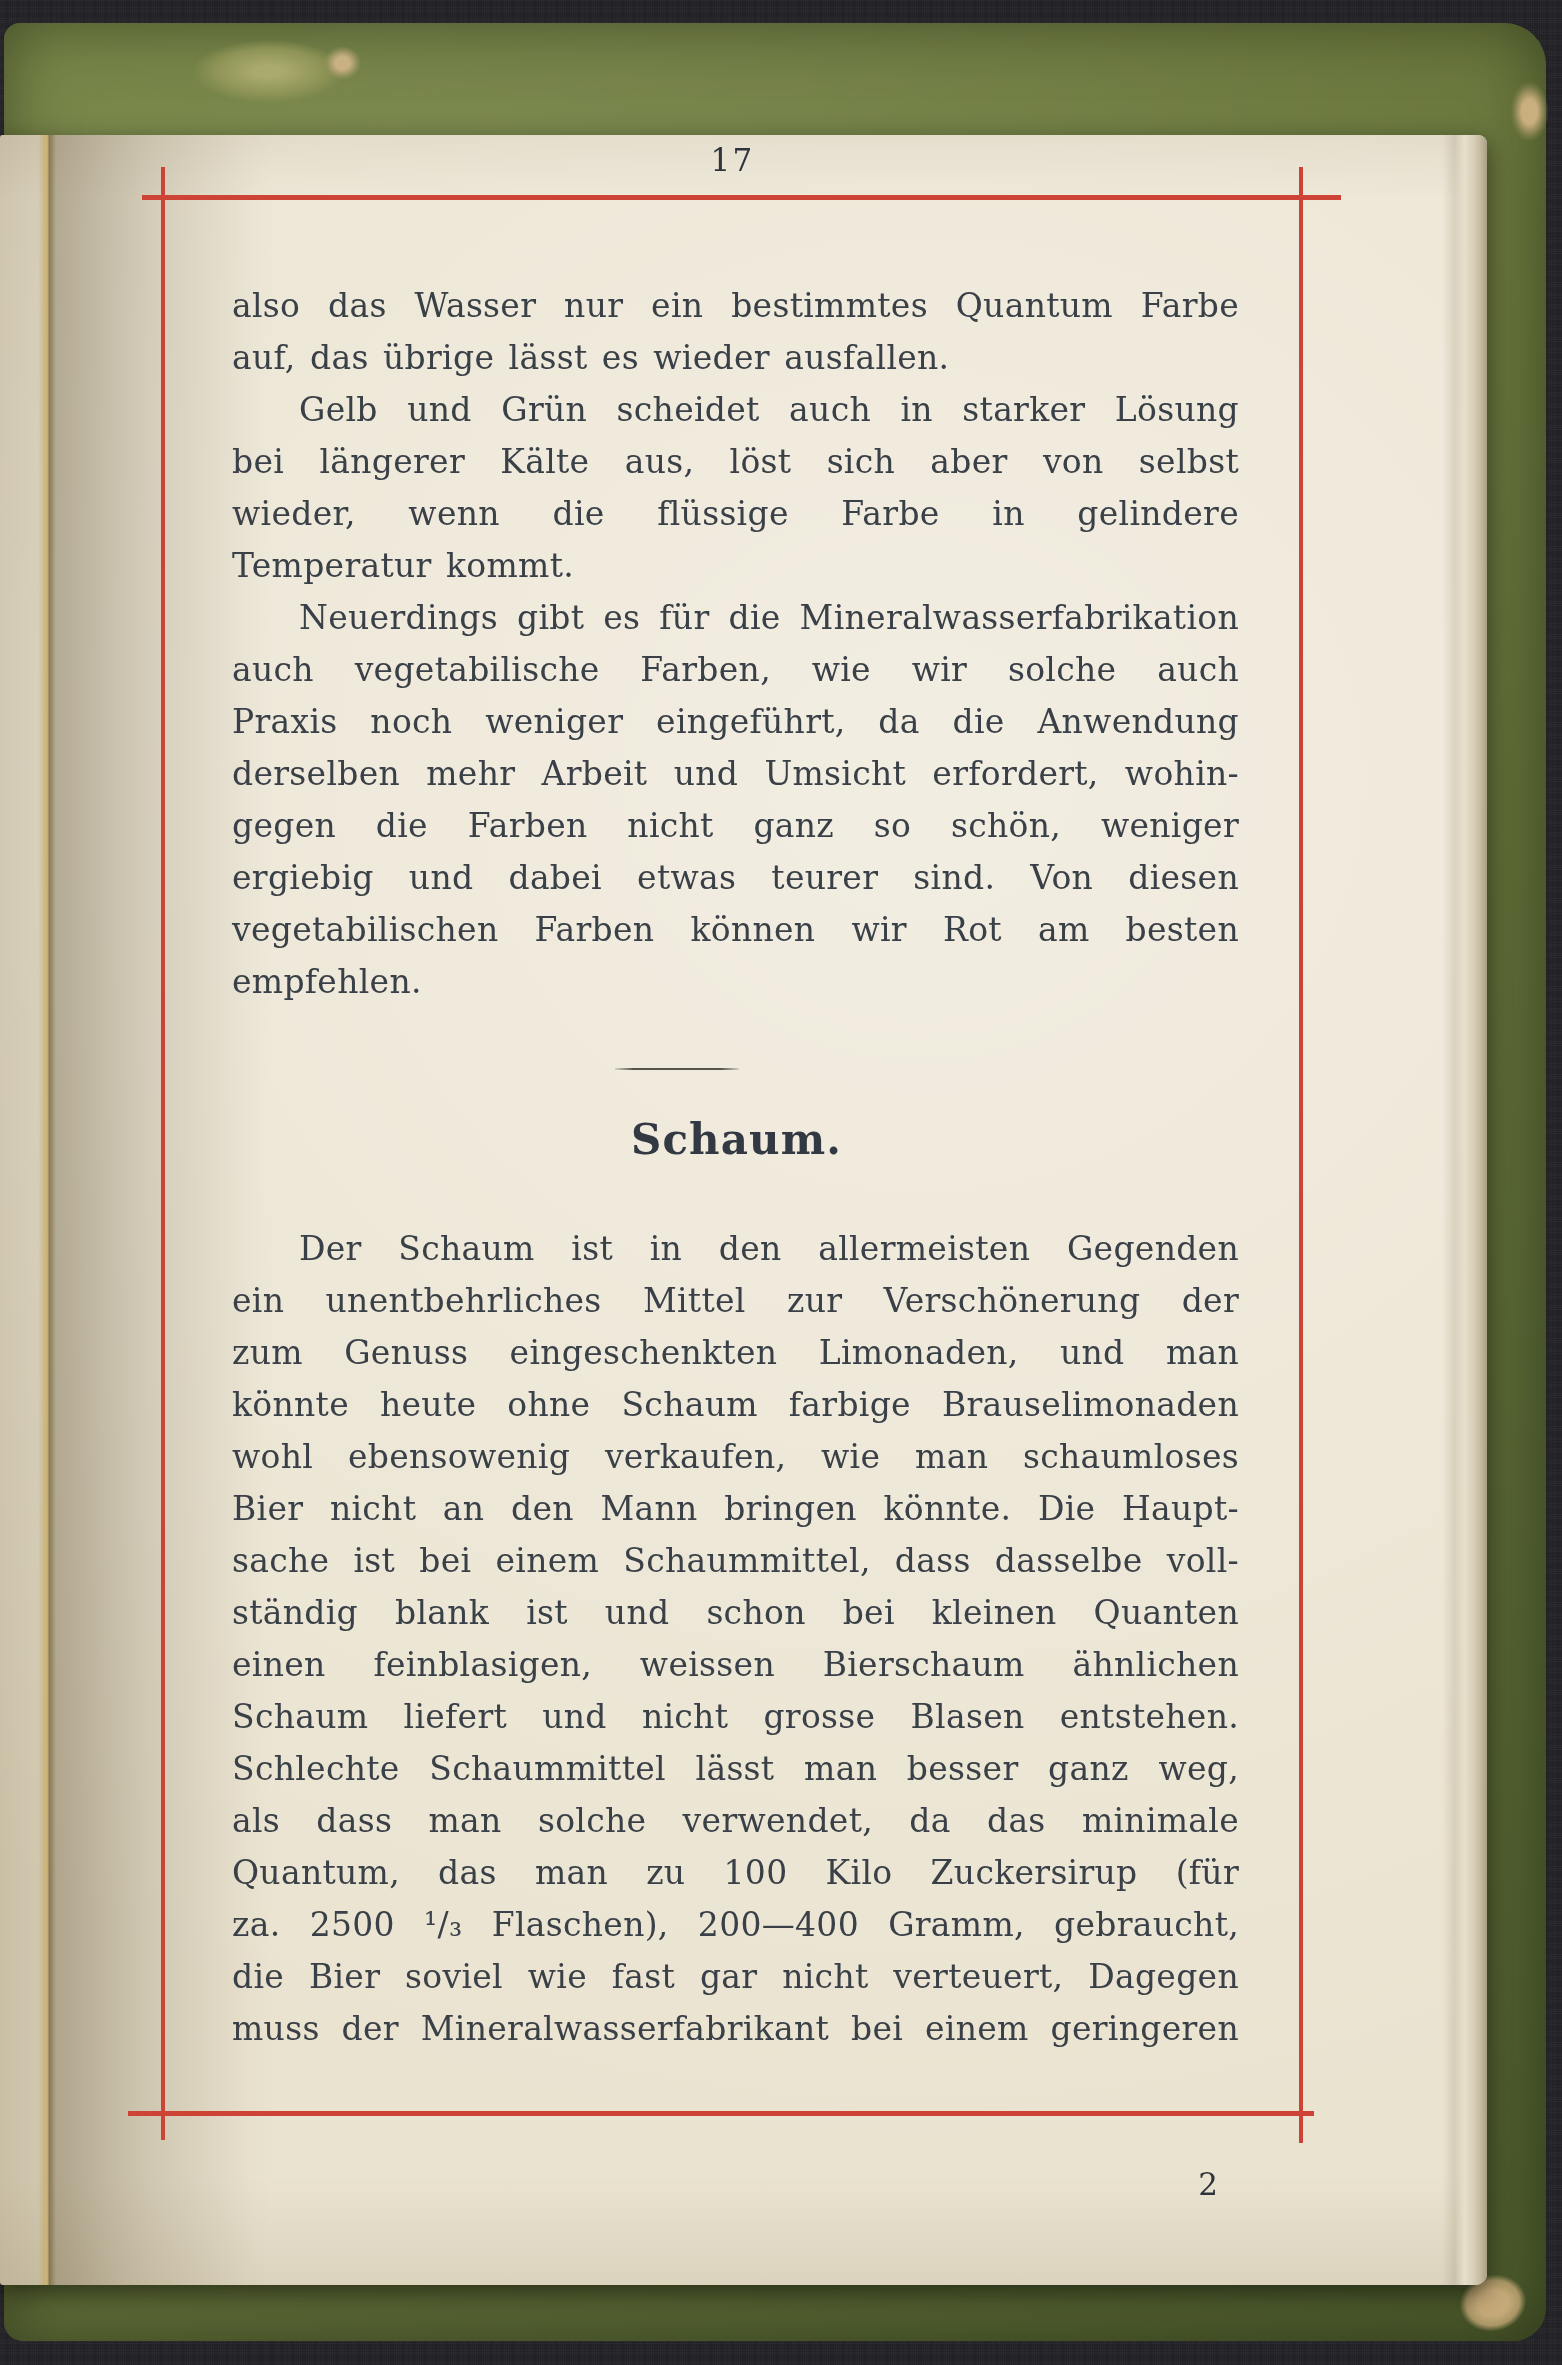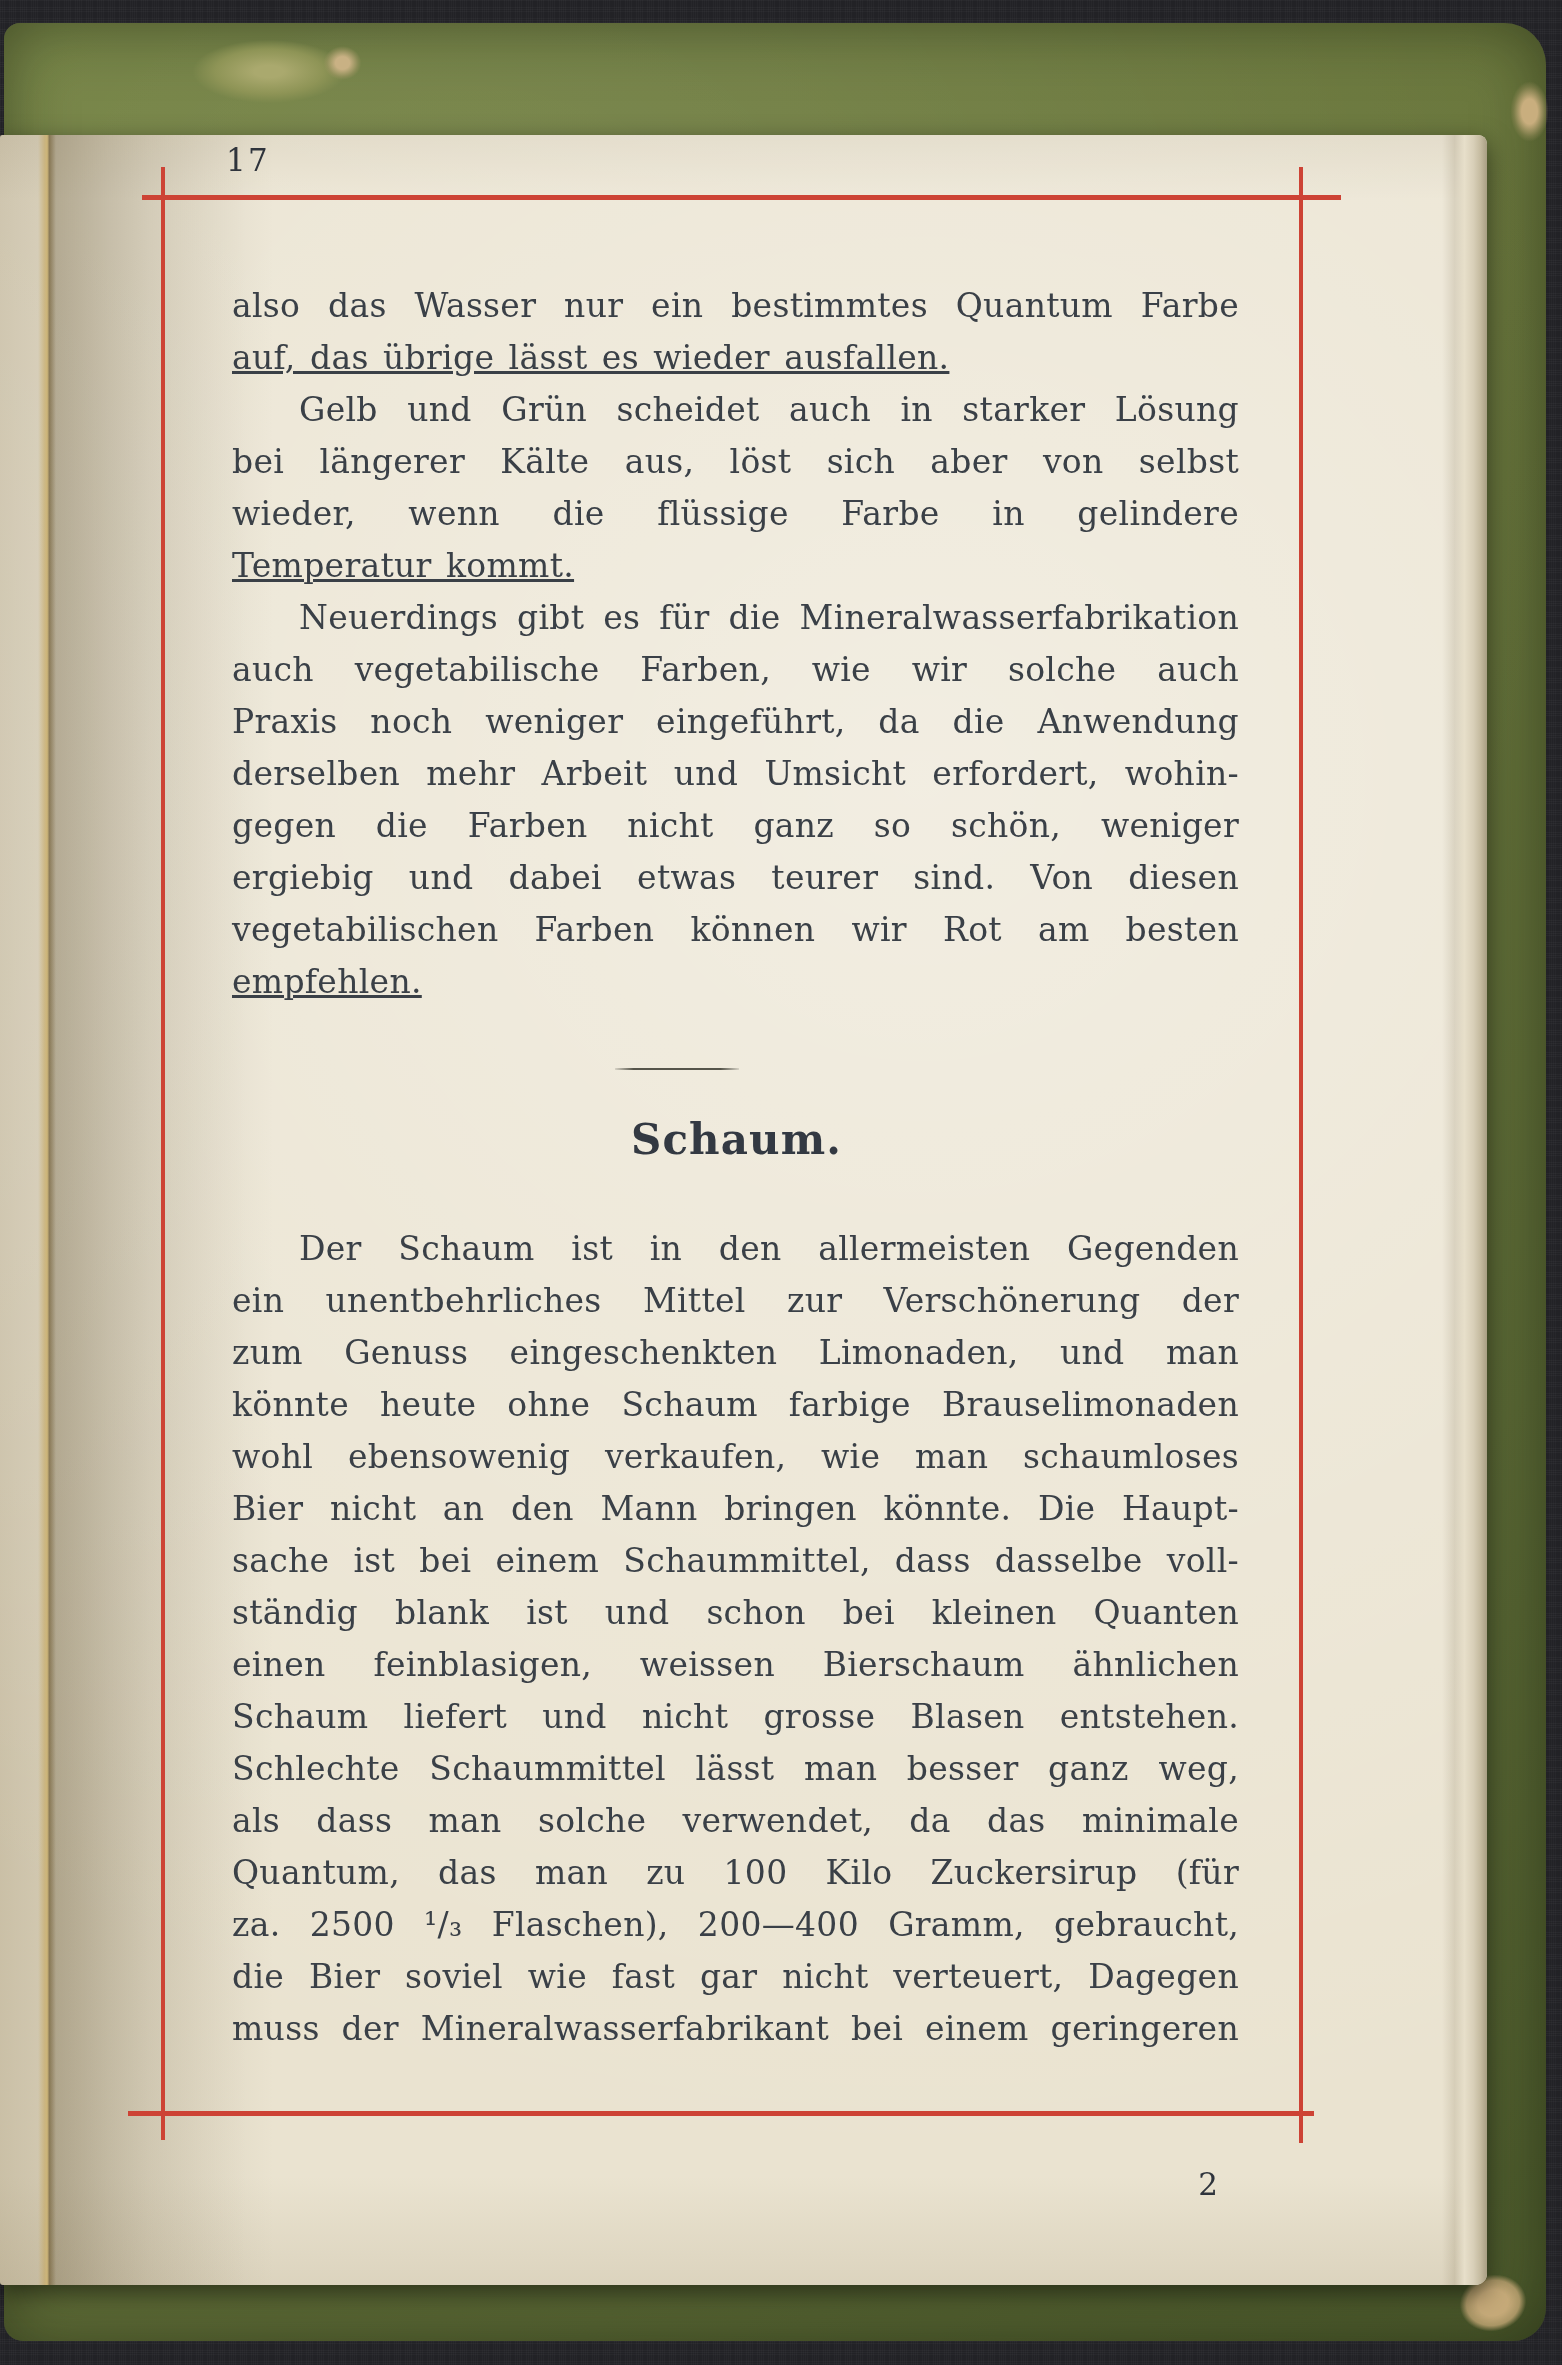--- a/index.html
+++ b/index.html
@@ -96,20 +96,21 @@
   .rule { position: absolute; background: #cd4335; }
   .rule-top    { left: 142px;  top: 60px;   width: 1199px; height: 5.1px; }
   .rule-bottom { left: 128px;  top: 1976px; width: 1186px; height: 5.1px; }
   .rule-left   { left: 161px;  top: 32px;   width: 3.6px;    height: 1973px; }
   .rule-right  { left: 1299px; top: 32px;   width: 3.6px;    height: 1976px; }
 
   
   .pagenum {
     position: absolute;
     left: 226px; top: 5.8px; width: 1013px;
+    text-align: center;
     font-size: 31px; line-height: 38px;
     letter-spacing: 2.2px;
     color: #2f343c;
   }
   .textcol {
     position: absolute;
     left: 226px; width: 1013px;
     color: #3a4047;
     font-size: 33px;
   }
@@ -118,21 +119,21 @@
   .line {
     height: 52px;
     line-height: 52px;
     text-align: justify;
     text-align-last: justify;
     letter-spacing: 0.3px;
     word-spacing: 3.6px;
     white-space: nowrap;
     margin-left: 6px;
   }
-  .line.end { text-align-last: left; text-decoration: underline; }
+  .line.end { text-align-last: left; }
   .line.indent { text-indent: 67px; }
 
   .divider {
     position: absolute;
     left: 615px; top: 933px;
     width: 124px; height: 2.2px;
     background: linear-gradient(90deg, rgba(70,70,62,0.15), #55544a 15%, #55544a 85%, rgba(70,70,62,0.15));
   }
   .heading {
     position: absolute;

